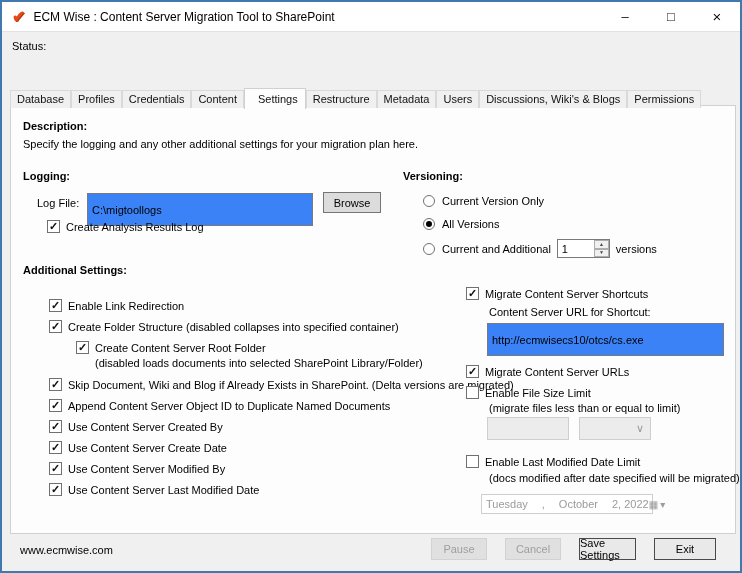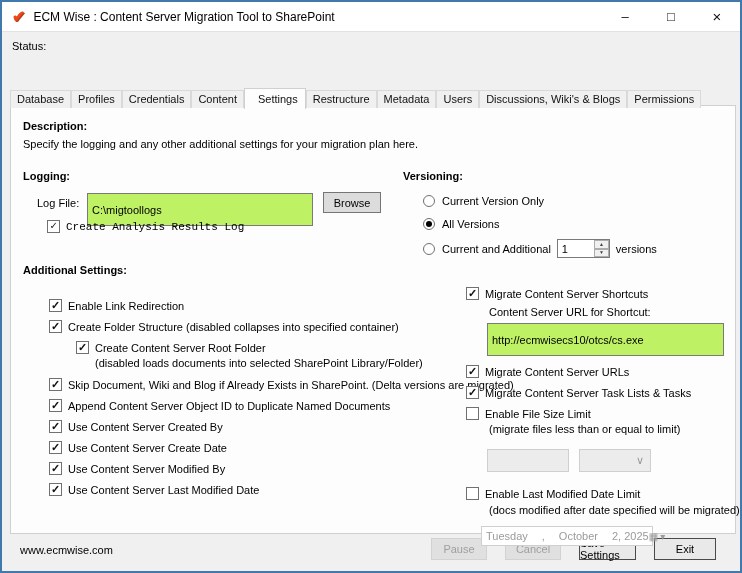--- a/index.html
+++ b/index.html
@@ -23,21 +23,21 @@
   .tabstrip { position:absolute; left:8px; top:86px; display:flex; align-items:flex-end; z-index:2; }
   .tab { padding:2px 6px 3px 6px; background:#f0f0f0; border:1px solid #d9d9d9; border-bottom:none;
          margin-right:0; white-space:nowrap; font-size:11px; color:#111; }
   .tab.active { background:#fdfdfd; padding:4px 7px 4px 13px; margin-bottom:-1px; border-color:#d0d0d0; }
   
   .page { position:absolute; left:8px; top:103px; width:726px; height:429px;
           background:#fdfdfd; border:1px solid #d0d0d0; z-index:1; }
   .bold { font-weight:bold; }
   .abs { position:absolute; white-space:nowrap; }
   
-  .tbox { border:1px solid #7a7a7a; background:#bef264; height:33px; font-family:"Liberation Sans",sans-serif;
+  .tbox { border:1px solid #7a7a7a; background:#3b82f6; height:33px; font-family:"Liberation Sans",sans-serif;
           font-size:11px; padding:12px 4px; color:#000; }
   .btn  { border:1px solid #4a4a4a; background:#e9e9e9; font-family:"Liberation Sans",sans-serif;
           font-size:11px; color:#000; display:flex; align-items:center; justify-content:center; cursor:default; }
   .btn.disabled { border:1px solid #d2d2d2; background:#e0e0e0; color:#9f9f9f; }
   .browse { border:1px solid #757575; background:#dcdcdc; }
   
   .cb-row { display:flex; align-items:center; margin-bottom:8px; }
   .cb { width:13px; height:13px; border:1px solid #707070; background:#fff; flex:none;
         display:inline-flex; align-items:center; justify-content:center; margin-right:6px; }
   .cb.on::after { content:"✓"; font-size:11px; font-weight:bold; color:#111; line-height:1; margin-top:-1px; }
@@ -98,21 +98,21 @@
 
   <div class="page">
 
     <div class="abs bold" style="left:12px; top:14px;">Description:</div>
     <div class="abs" style="left:12px; top:32px;">Specify the logging and any other additional settings for your migration plan here.</div>
 
     <div class="abs bold" style="left:12px; top:64px;">Logging:</div>
     <div class="abs" style="left:26px; top:91px;">Log File:</div>
     <input class="tbox abs" style="left: 76px; top: 87px; width: 226px;" value="C:\migtoollogs">
     <div class="btn browse abs" style="left:312px; top:86px; width:58px; height:21px;">Browse</div>
-    <div class="cb-row abs" style="left:36px; top:114px;font-family:Liberation Mono, monospace;">
+    <div class="cb-row abs" style="left:36px; top:114px;">
       <span class="cb on"></span>
       <span>Create Analysis Results Log</span>
     </div>
 
     <div class="abs bold" style="left:392px; top:64px;">Versioning:</div>
     <div class="cb-row abs" style="left:412px; top:89px;">
       <span class="radio"></span>
       <span>Current Version Only</span>
     </div>
     <div class="cb-row abs" style="left:412px; top:112px;">
@@ -178,45 +178,41 @@
       <div class="cb-row" style="margin-bottom:6px;">
         <span class="cb on"></span>
         <span>Migrate Content Server Shortcuts</span>
       </div>
       <div class="note" style="margin-left:23px; margin-bottom:5px;">Content Server URL for Shortcut:</div>
       <input class="tbox" style="margin-left: 21px; width: 237px; margin-bottom: 9px;" value="http://ecmwisecs10/otcs/cs.exe">
       <div class="cb-row">
         <span class="cb on"></span>
         <span>Migrate Content Server URLs</span>
       </div>
-      <div class="cb-row">
-        <span class="cb on"></span>
-        <span>Migrate Content Server Task Lists &amp; Tasks</span>
-      </div>
       <div class="cb-row" style="margin-bottom:3px;">
         <span class="cb"></span>
         <span>Enable File Size Limit</span>
       </div>
-      <div class="note" style="margin-left:23px; margin-bottom:14px;">(migrate files less than or equal to limit)</div>
+      <div class="note" style="margin-left:23px; margin-bottom:3px;">(migrate files less than or equal to limit)</div>
       <div style="display:flex; margin-left:21px; gap:10px; margin-bottom:15px;">
         <div class="dis-box" style="width:82px;"></div>
         <div class="dis-box combo" style="width:72px;">
           <span>∨</span>
         </div>
       </div>
       <div class="cb-row" style="margin-bottom:4px;">
         <span class="cb"></span>
         <span>Enable Last Modified Date Limit</span>
       </div>
       <div class="note" style="margin-left:23px; margin-bottom:10px;">(docs modified after date specified will be migrated)</div>
       <div class="datepick" style="margin-left:15px; width:172px;">
         <span class="seg">Tuesday</span>
         <span class="seg">,</span>
         <span class="seg">October</span>
-        <span>2, 2025</span>
+        <span>2, 2022</span>
         <span class="cal">
           <span>▦</span>
           <span>▾</span>
         </span>
       </div>
     </div>
   </div>
 
   <div class="website">www.ecmwise.com</div>
   <div class="footer-btns">

